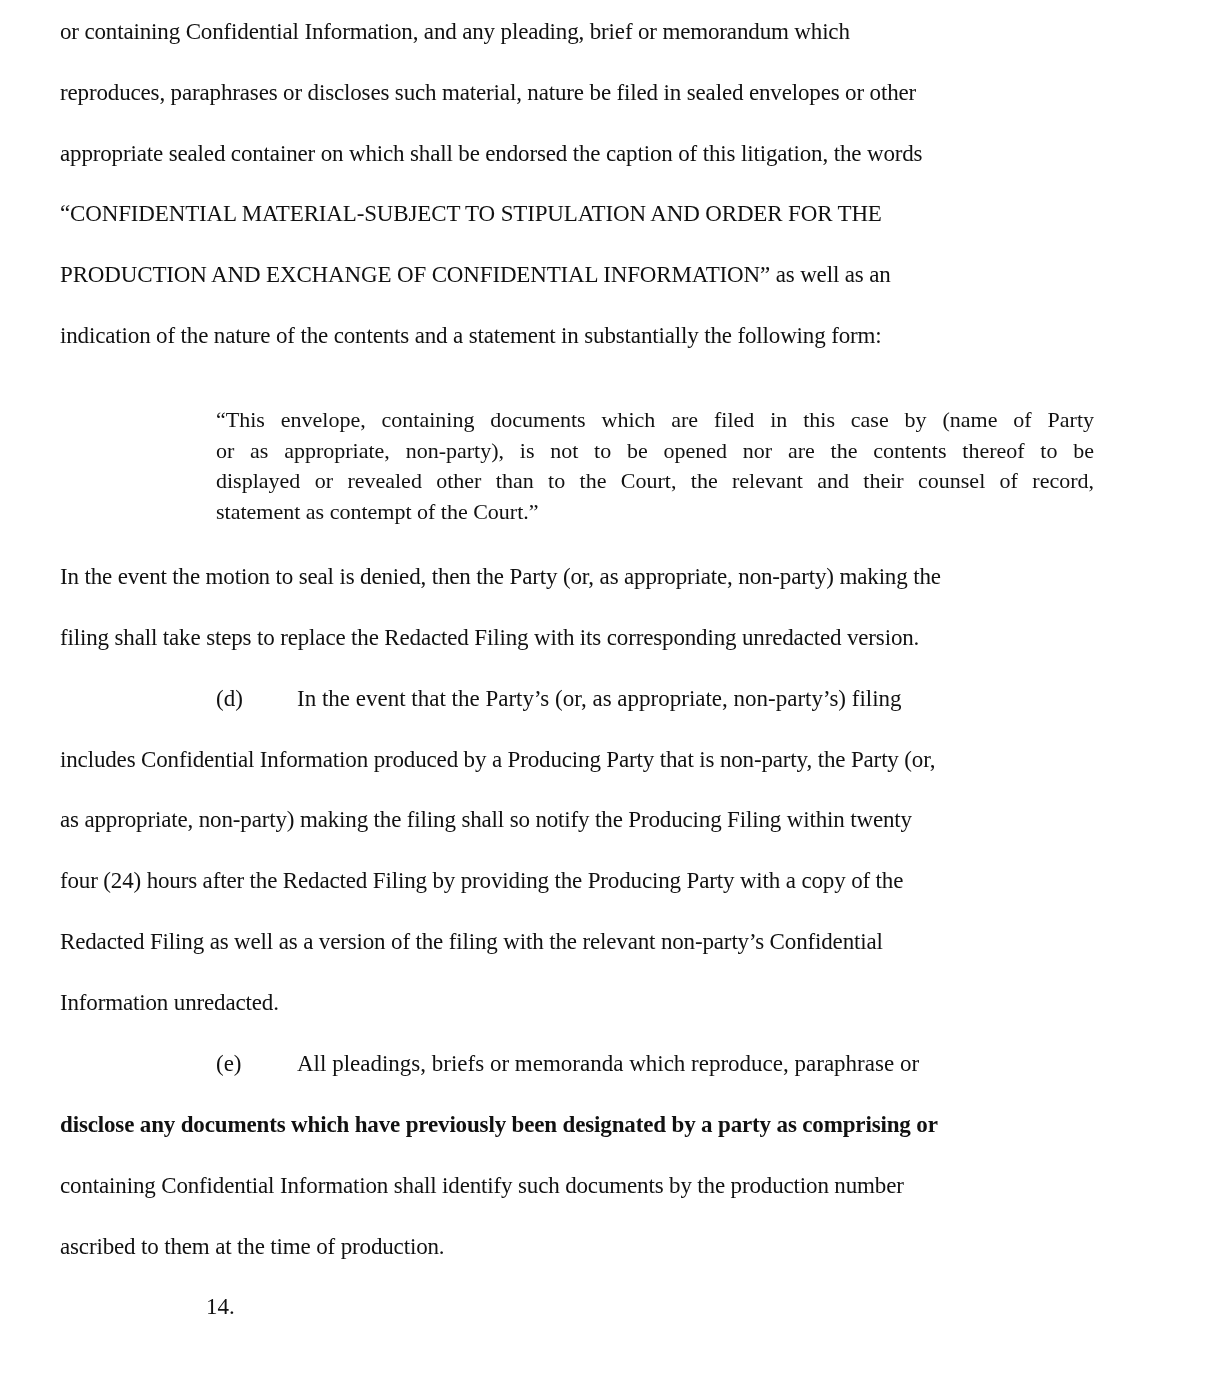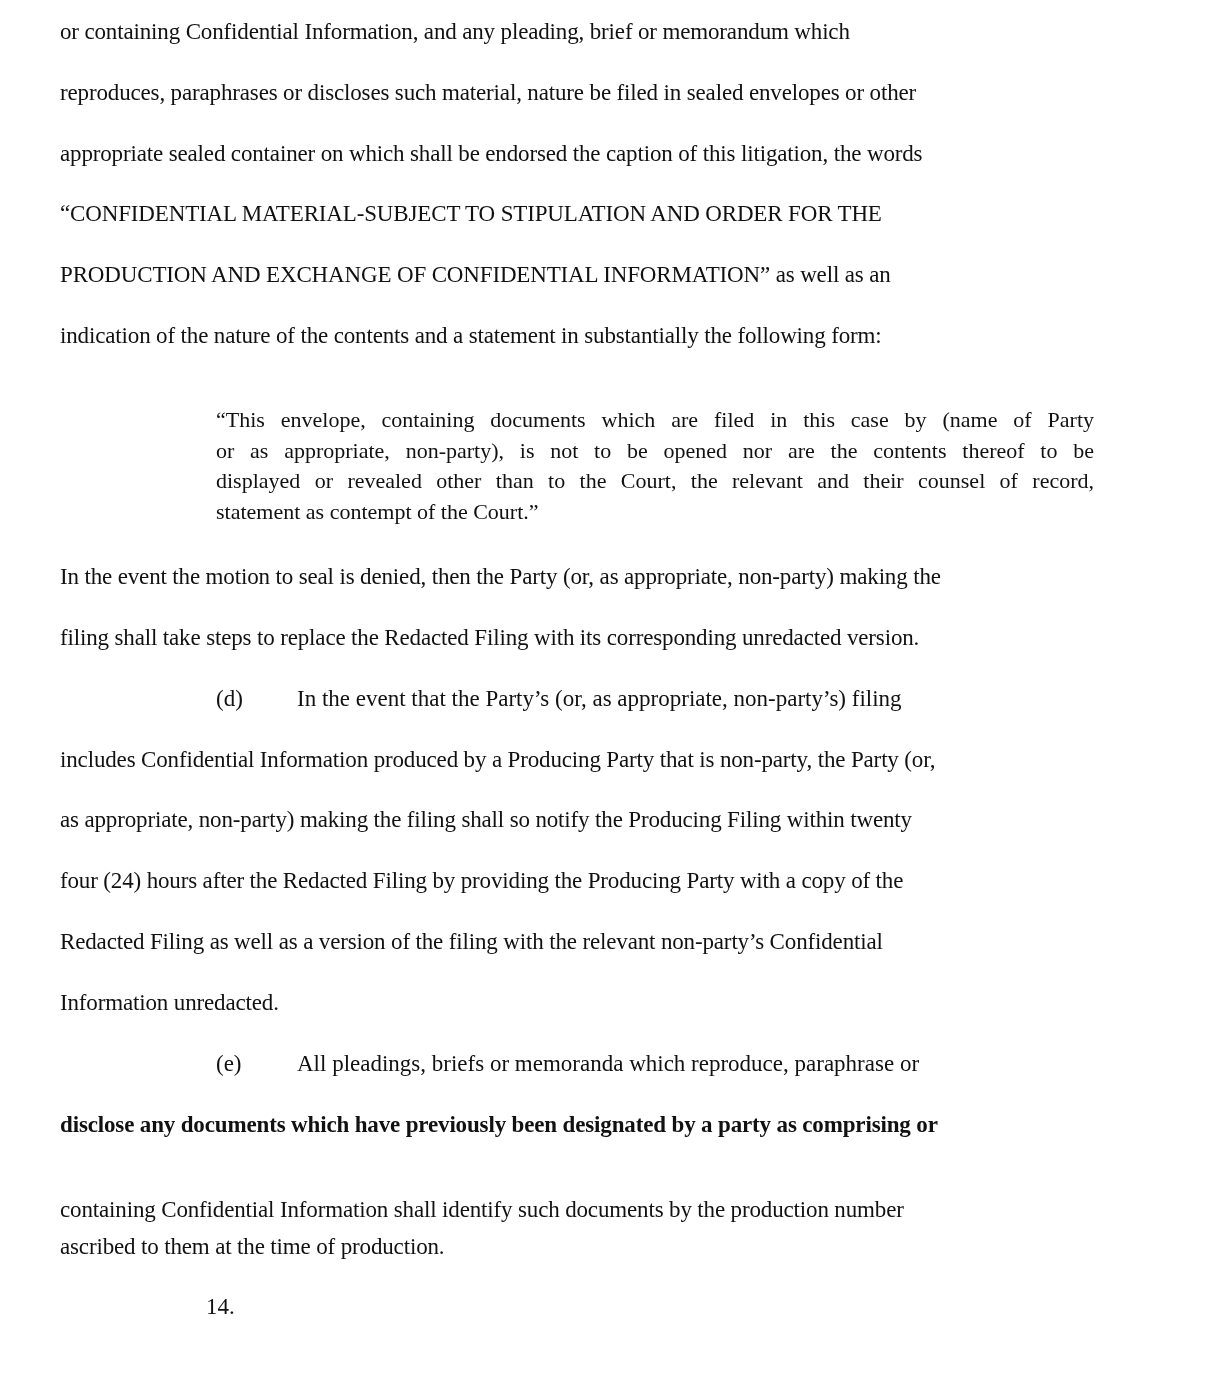--- a/index.html
+++ b/index.html
@@ -80,18 +80,18 @@
   <div class="indent-num" style="left:297px; top:685px;">In the event that the Party’s (or, as appropriate, non-party’s) filing</div>
   <div class="line" style="top:746px;">includes Confidential Information produced by a Producing Party that is non-party, the Party (or,</div>
   <div class="line" style="top:806px;">as appropriate, non-party) making the filing shall so notify the Producing Filing within twenty</div>
   <div class="line" style="top:867px;">four (24) hours after the Redacted Filing by providing the Producing Party with a copy of the</div>
   <div class="line" style="top:928px;">Redacted Filing as well as a version of the filing with the relevant non-party’s Confidential</div>
   <div class="line" style="top:989px;">Information unredacted.</div>
 
   <div class="indent-num" style="left:216px; top:1050px;">(e)</div>
   <div class="indent-num" style="left:297px; top:1050px;">All pleadings, briefs or memoranda which reproduce, paraphrase or</div>
   <div class="line" style="top:1111px;font-weight:bold;">disclose any documents which have previously been designated by a party as comprising or</div>
-  <div class="line" style="top:1172px;margin-top:24px;">containing Confidential Information shall identify such documents by the production number</div>
+  <div class="line" style="top:1172px;">containing Confidential Information shall identify such documents by the production number</div>
   <div class="line" style="top:1233px;">ascribed to them at the time of production.</div>
 
   <div class="indent-num" style="left:206px; top:1293px;">14.</div>
 
 </div>
 
 </body></html>

